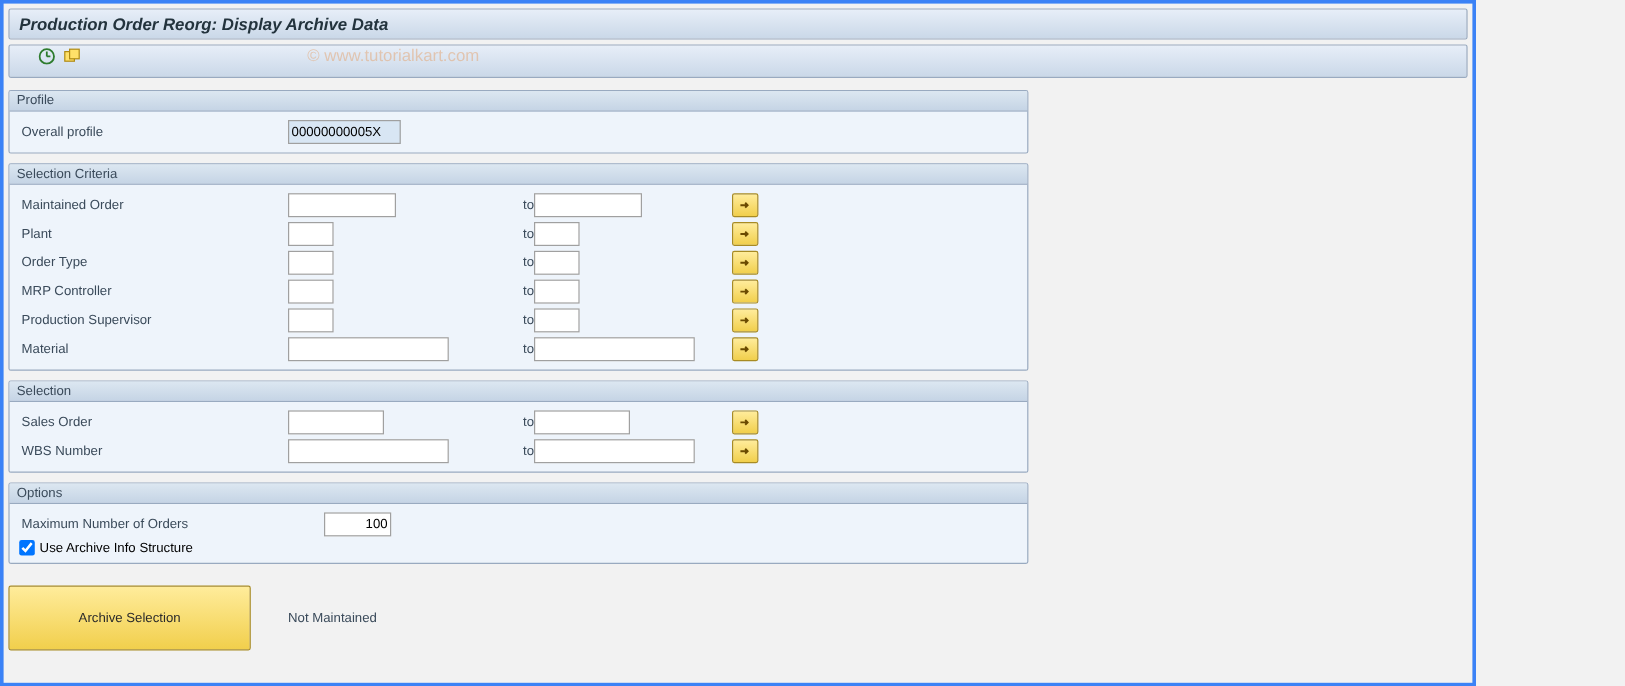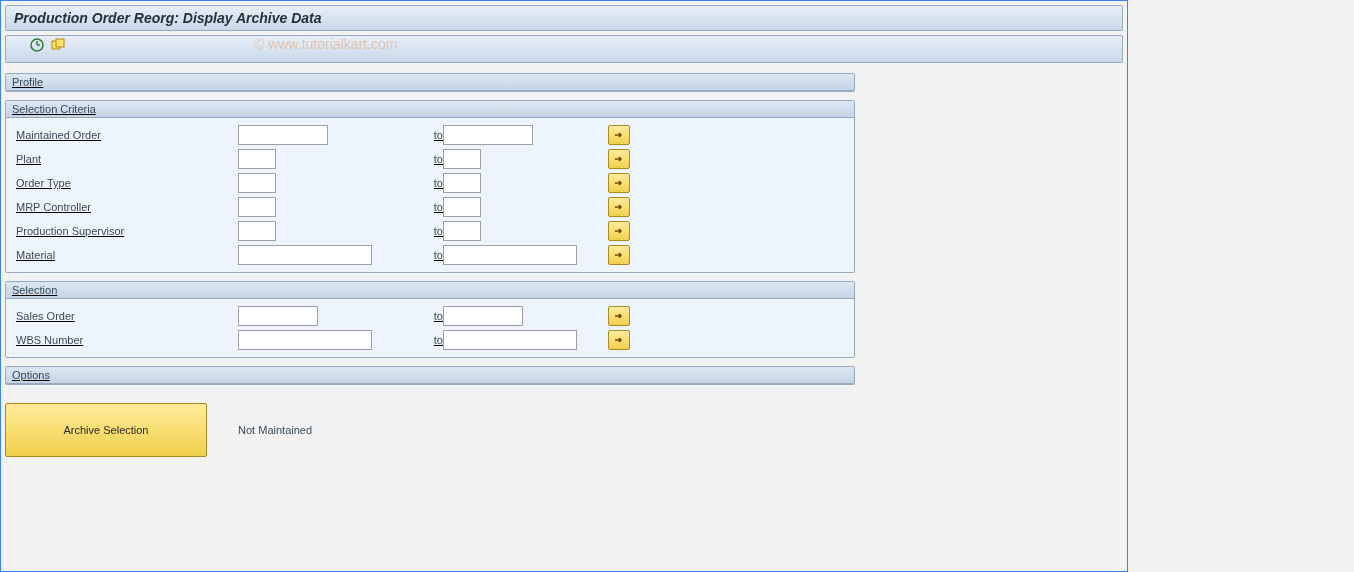--- a/index.html
+++ b/index.html
@@ -3,24 +3,24 @@
 <meta charset="utf-8">
 <style>
 html, body {
   margin: 0;
   padding: 0;
   font-family: Arial, Helvetica, sans-serif;
   font-size: 11px;
   background: #f2f2f2;
 }
 .root {
-  width: 1128px;
+  width: 1230px;
   height: 572px;
   box-sizing: border-box;
-  border: 1px solid #3b82f6;
+  border: 3px solid #3b82f6;
   background: #f2f2f2;
   position: relative;
 }
 .title-bar {
   margin: 4px;
   padding: 4px 8px;
   background: linear-gradient(#e7eef8, #cad8e8);
   border: 1px solid #99aac0;
   font-weight: bold;
   font-style: italic;
@@ -48,21 +48,20 @@
   color: #e3a97b;
   opacity: 0.55;
   font-size: 14px;
   pointer-events: none;
 }
 .groupbox {
   margin: 0 4px 8px 4px;
   border: 1px solid #99aac0;
   border-radius: 2px;
   background: #eef4fb;
-  text-decoration: underline;
 }
 .groupbox > .gb-title {
   background: linear-gradient(#dce7f1, #c5d4e5);
   padding: 2px 6px;
   font-size: 11px;
   color: #3a4a5a;
   border-bottom: 1px solid #99aac0;
 }
 .groupbox > .gb-body {
   padding: 4px 8px 4px 8px;
@@ -172,20 +171,26 @@
       <svg width="14" height="14" viewBox="0 0 14 14">
         <rect x="1" y="3" width="8" height="8" fill="#ffe169" stroke="#b08a12"></rect>
         <rect x="5" y="1" width="8" height="8" fill="#ffe169" stroke="#b08a12"></rect>
       </svg>
     </span>
     <span class="watermark">© www.tutorialkart.com</span>
   </div>
 
   <div class="groupbox narrow">
     <div class="gb-title">Profile</div>
+    <div class="gb-body">
+      <div class="row">
+        <div class="lbl" style="width:220px">Overall profile</div>
+        <input class="sap-input ro w-md" style="width: 88px;" readonly="" value="00000000005X">
+      </div>
+    </div>
   </div>
 
   <div class="groupbox narrow">
     <div class="gb-title">Selection Criteria</div>
     <div class="gb-body">
 
       <div class="row">
         <div class="lbl" style="width:220px">Maintained Order</div>
         <div class="col-from"><input class="sap-input" style="width: 84px;" value=""></div>
         <div class="col-to-lbl">to</div>
@@ -286,20 +291,30 @@
                 <path d="M1 5 L7 5 M5 3 L7 5 L5 7" fill="none" stroke="#6a4a00" stroke-width="1.6"></path>
               </svg>
             </span></div>
       </div>
 
     </div>
   </div>
 
   <div class="groupbox narrow">
     <div class="gb-title">Options</div>
+    <div class="gb-body">
+      <div class="row">
+        <div class="lbl" style="width:250px">Maximum Number of Orders</div>
+        <input class="sap-input w-num" value="100" style="">
+      </div>
+      <div class="checkbox-wrap">
+        <input type="checkbox" checked="" style="">
+        <span>Use Archive Info Structure</span>
+      </div>
+    </div>
   </div>
 
   <div class="footer-row">
     <span class="archive-btn">Archive Selection</span>
     <span class="footer-status">Not Maintained</span>
   </div>
 
 </div>
 
 </body></html>

